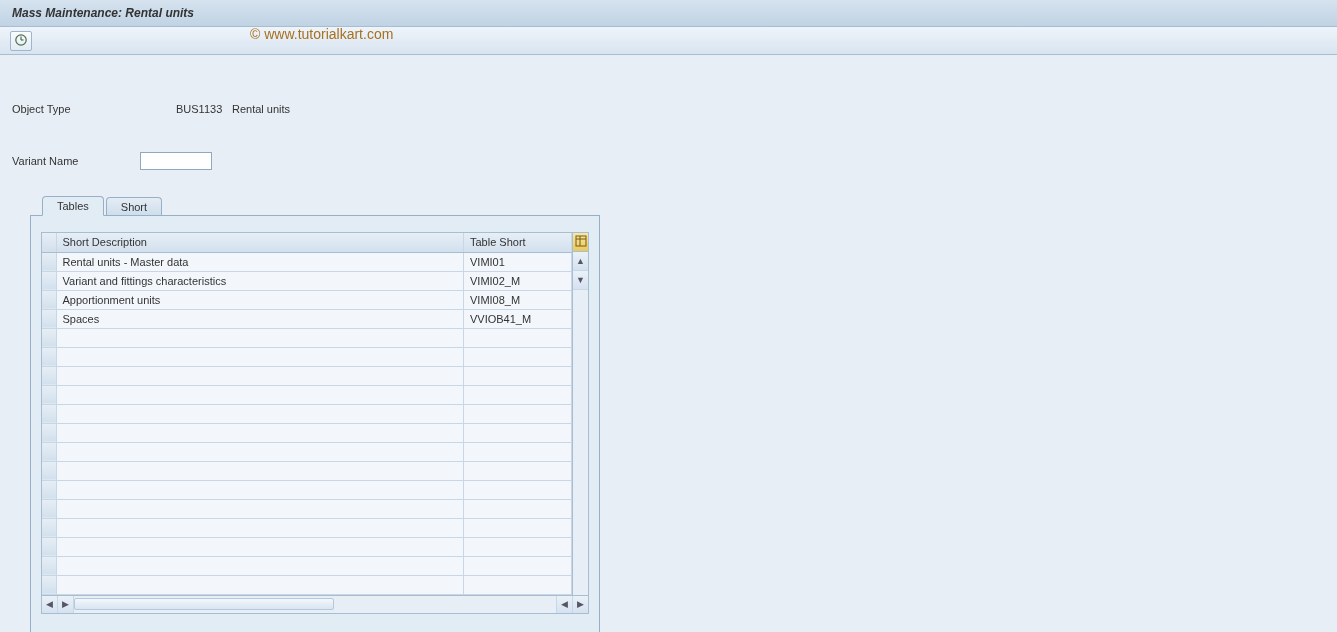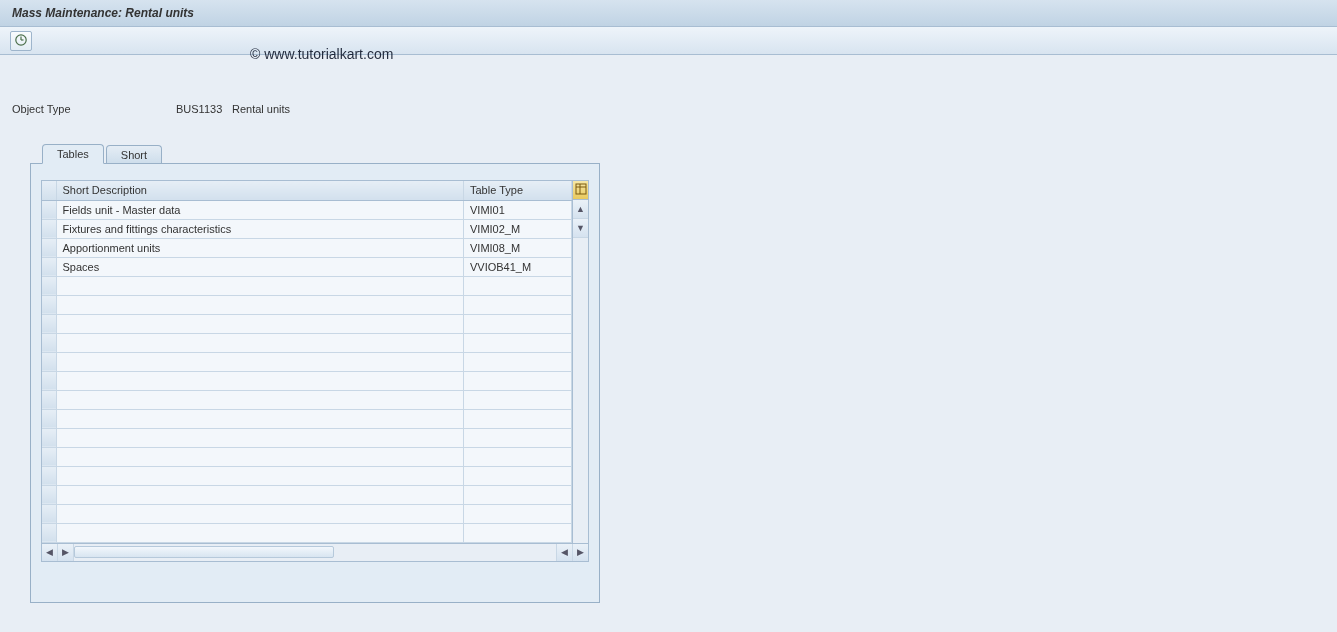--- a/index.html
+++ b/index.html
@@ -35,24 +35,24 @@
       border: 1px solid #9eb5cc;
       border-radius: 2px;
       background: linear-gradient(#fafcfe, #e2ecf5);
       display: flex;
       align-items: center;
       justify-content: center;
       cursor: pointer;
     }
     .watermark {
       position: absolute;
-      top: 46px;
+      top: 26px;
       left: 250px;
       font-size: 14px;
-      color: #0f172a;
+      color: #a16207;
       opacity: 0.9;
       pointer-events: none;
       font-weight: normal;
     }
     .form-area {
       padding: 14px 12px 8px 12px;
       background: #e8eef5;
     }
     .form-row {
       display: flex;
@@ -232,52 +232,56 @@
 </div>
 
 <div class="watermark">© www.tutorialkart.com</div>
 
 <div class="form-area">
   <div class="form-row">
     <div class="form-label">Object Type</div>
     <div class="form-value">BUS1133</div>
     <div class="form-desc">Rental units</div>
   </div>
+  <div class="form-row">
+    <div class="form-label">Variant Name</div>
+    <input class="form-input" value="" style="">
+  </div>
 </div>
 
 <div class="tab-container">
   <div class="tab-strip">
     <div class="tab active">Tables</div>
     <div class="tab">Short</div>
   </div>
   <div class="tab-panel">
 
     <div class="grid-wrap">
       <table class="grid">
         <colgroup>
           <col class="row-selector">
           <col class="col-desc">
           <col class="col-name">
         </colgroup>
         <thead>
           <tr>
             <th class="row-selector"></th>
             <th>Short Description</th>
-            <th>Table Type</th>
+            <th>Table Short</th>
           </tr>
         </thead>
         <tbody>
           <tr>
             <td class="row-selector"></td>
-            <td>Fields unit - Master data</td>
+            <td>Rental units - Master data</td>
             <td>VIMI01</td>
           </tr>
           <tr>
             <td class="row-selector"></td>
-            <td>Fixtures and fittings characteristics</td>
+            <td>Variant and fittings characteristics</td>
             <td>VIMI02_M</td>
           </tr>
           <tr>
             <td class="row-selector"></td>
             <td>Apportionment units</td>
             <td>VIMI08_M</td>
           </tr>
           <tr>
             <td class="row-selector"></td>
             <td>Spaces</td>

